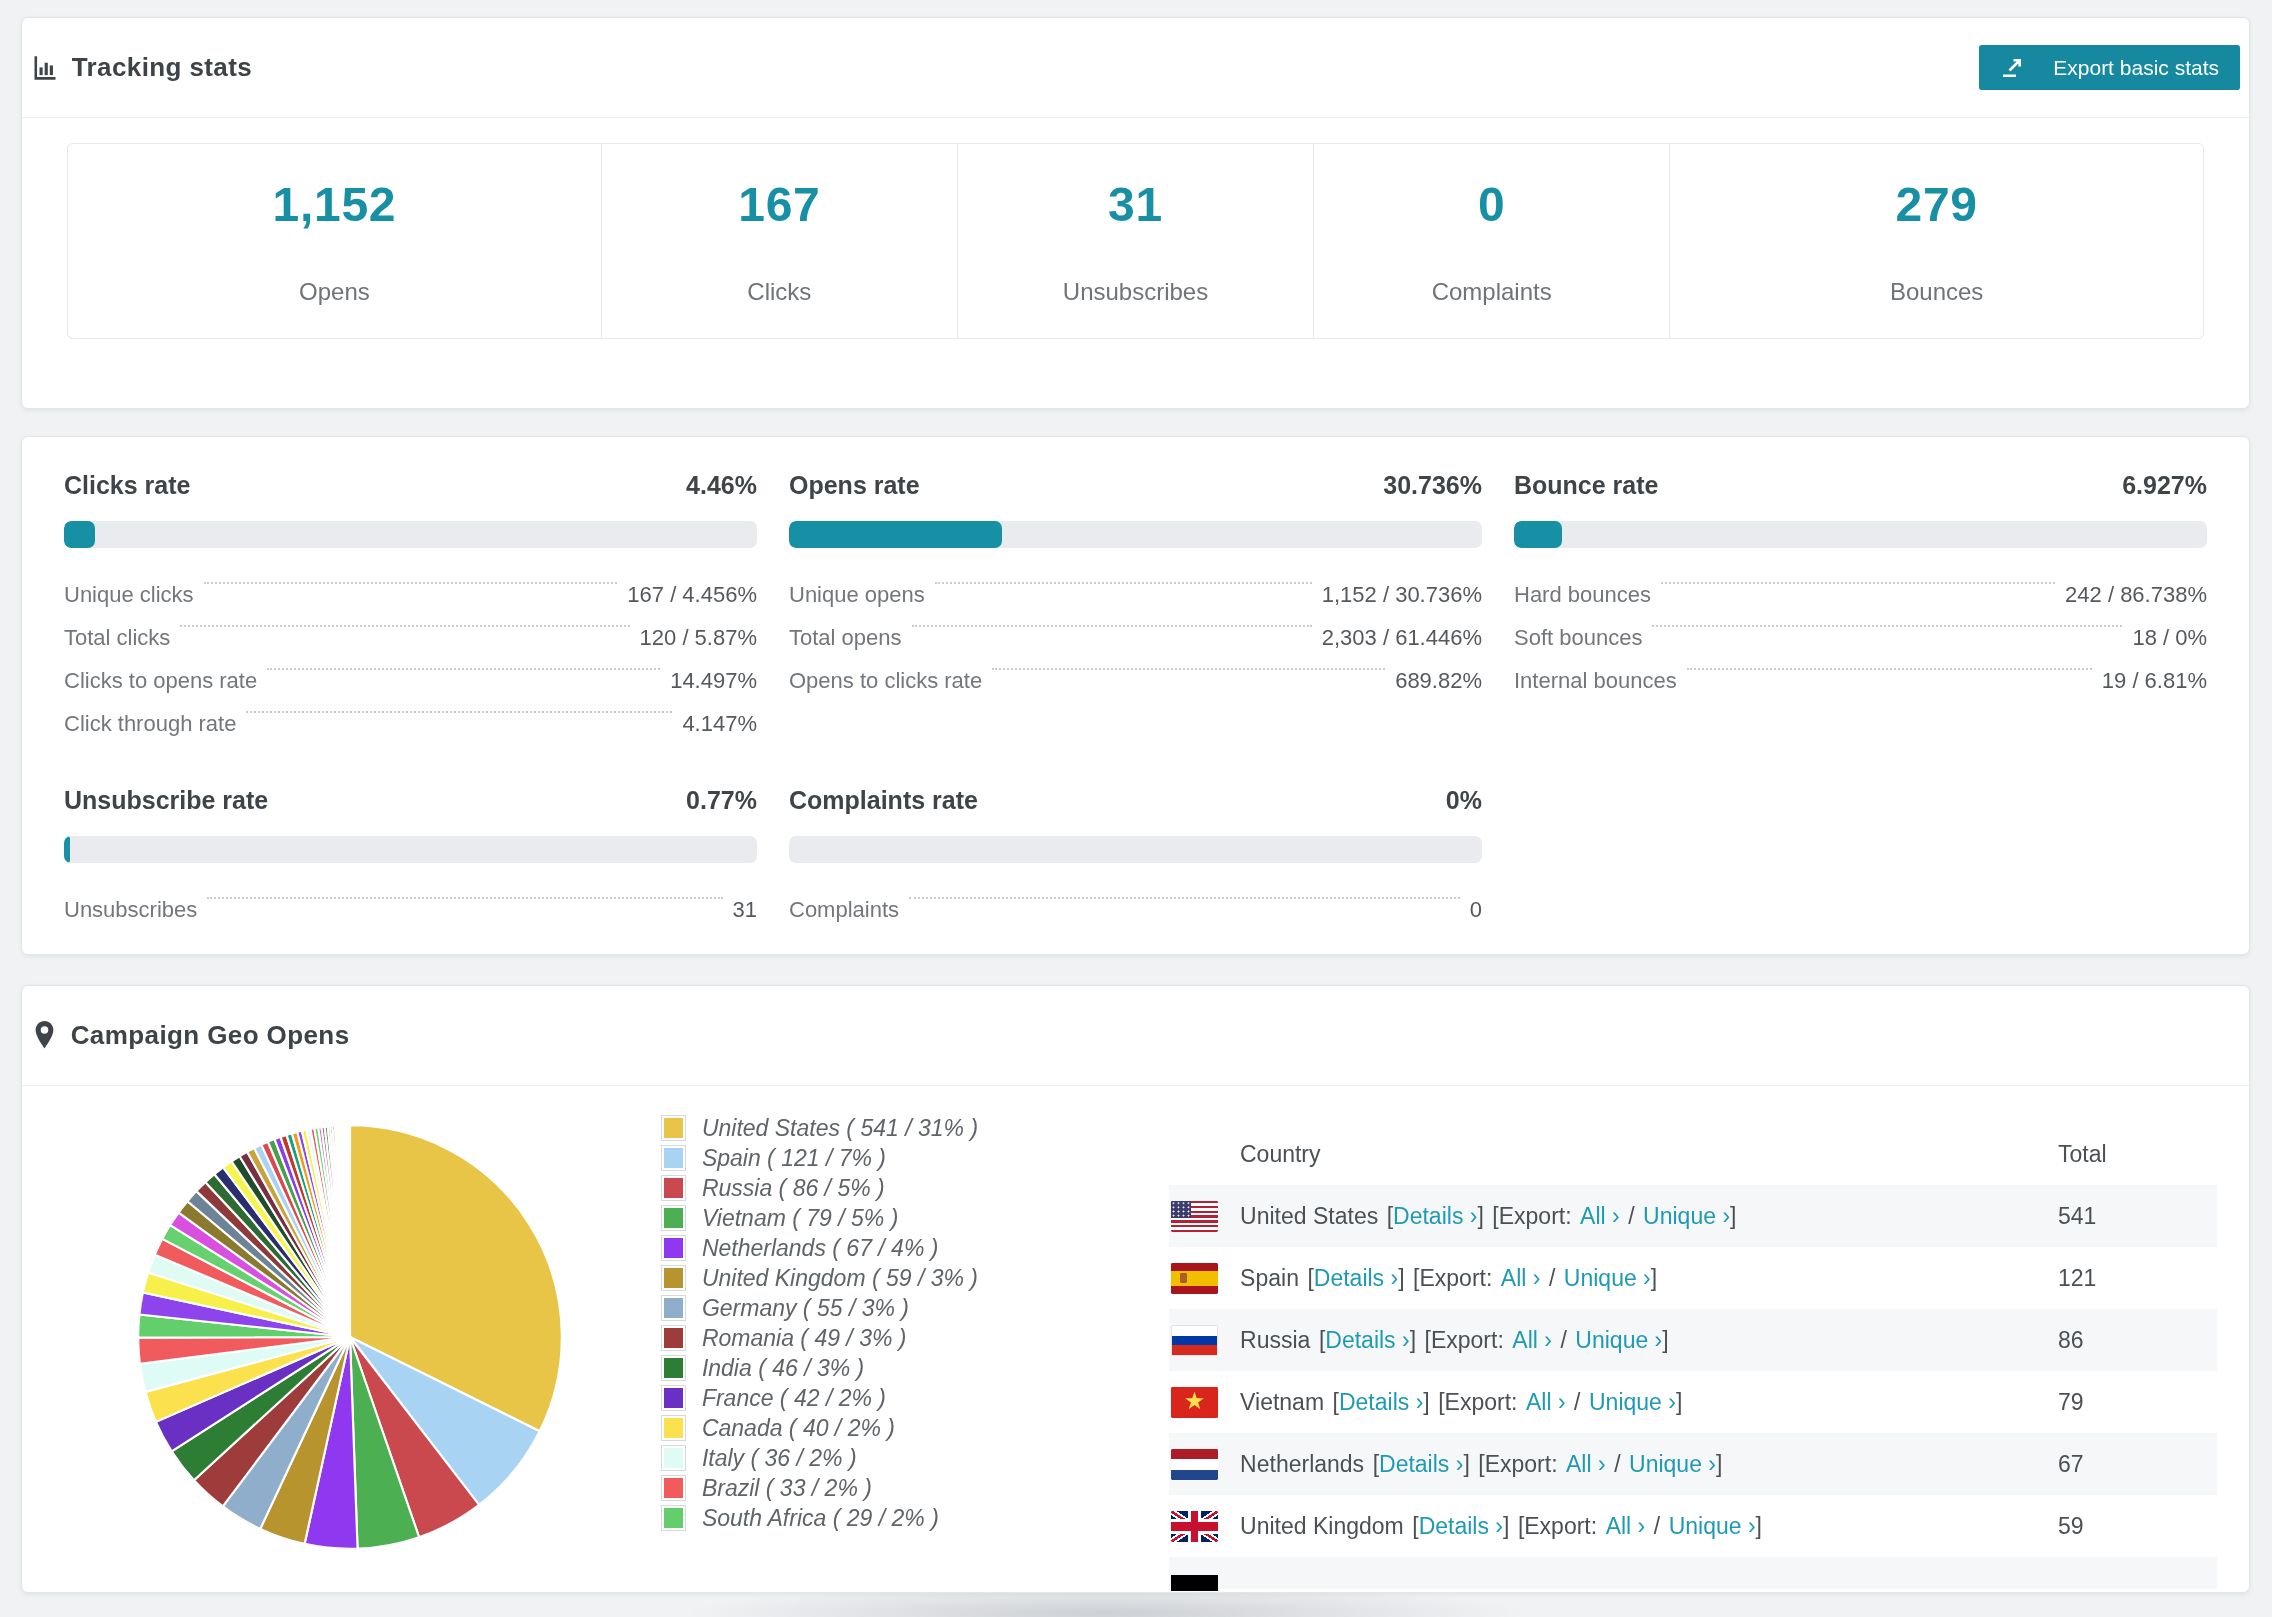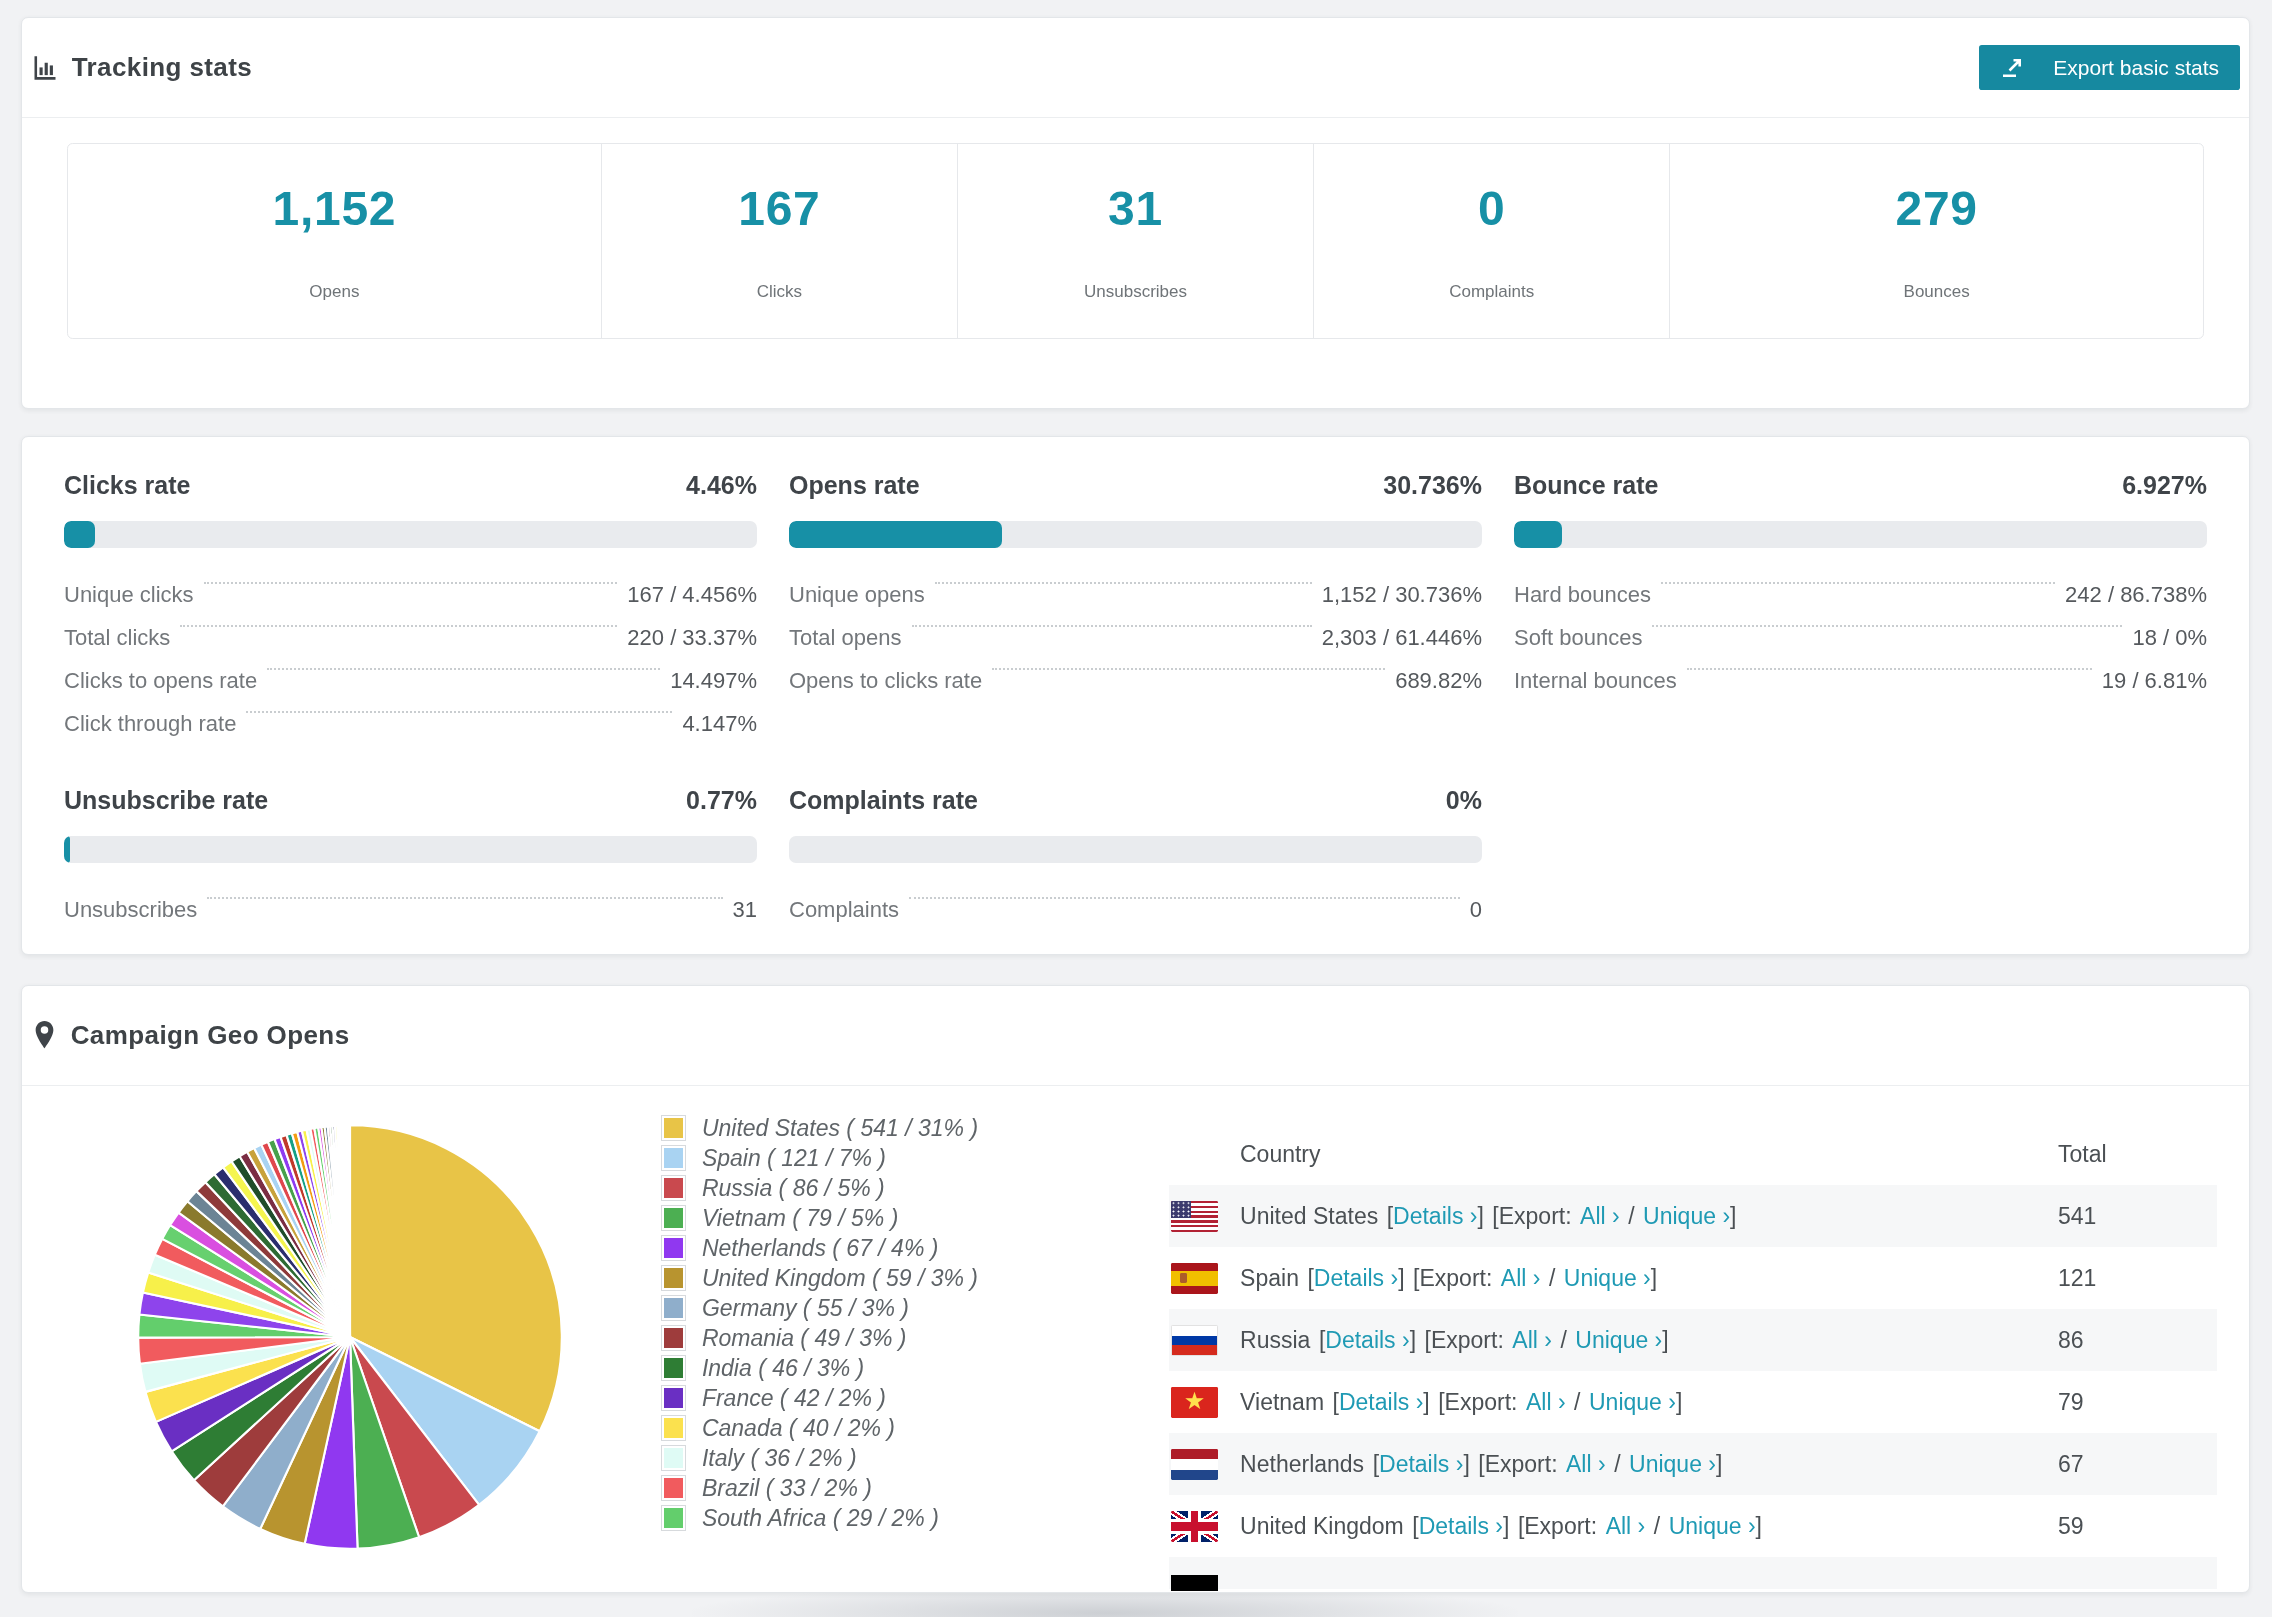--- a/index.html
+++ b/index.html
@@ -39,21 +39,21 @@
   
   .summary-box {
     margin:25.4px 45px 0; height:196px;
     border:0.7px solid #e6e8eb; border-radius:5.6px;
     display:flex; background:#fff;
   }
   .cell { flex:1; display:flex; flex-direction:column; align-items:center; justify-content:center; border-right:0.7px solid #e6e8eb;gap:24px; }
   .cell:last-child { border-right:none; }
   .cell:first-child, .cell:last-child { flex:1.5; }
   .num { font-size:48px; font-weight:700; color:#1790a6; letter-spacing:0.7px; }
-  .lbl { font-size:17px; color:#6f7478; margin-top:22px; }
+  .lbl { font-size:24px; color:#6f7478; margin-top:22px; }
 
   
   #card-rates { padding:34px 42px 0; }
   .rates-grid { display:grid; grid-template-columns:repeat(3,1fr); column-gap:49px; row-gap:45px;gap:32px; }
   .rate-head { display:flex; justify-content:space-between; align-items:baseline;
                font-weight:700; font-size:25px; color:#3f4449; margin-bottom:21px; }
   .bar { height:27px; background:#e9ebee; border-radius:7px; margin-bottom:34px; overflow:hidden; }
   .fill { height:100%; background:#1790a6; border-radius:7px; }
   .drow { display:flex; align-items:flex-start; font-size:22px; color:#73777b; margin-bottom:17px; }
   .dl { flex:none; }
@@ -170,21 +170,21 @@
         </div>
     <div class="rrows">
           <div class="drow">
     <span class="dl">Unique clicks</span>
     <span class="leader"></span>
     <span class="dv">167 / 4.456%</span>
   </div>
           <div class="drow">
     <span class="dl">Total clicks</span>
     <span class="leader"></span>
-    <span class="dv">220 / 33.37%</span>
+    <span class="dv">120 / 5.87%</span>
   </div>
           <div class="drow">
     <span class="dl">Clicks to opens rate</span>
     <span class="leader"></span>
     <span class="dv">14.497%</span>
   </div>
           <div class="drow">
     <span class="dl">Click through rate</span>
     <span class="leader"></span>
     <span class="dv">4.147%</span>

